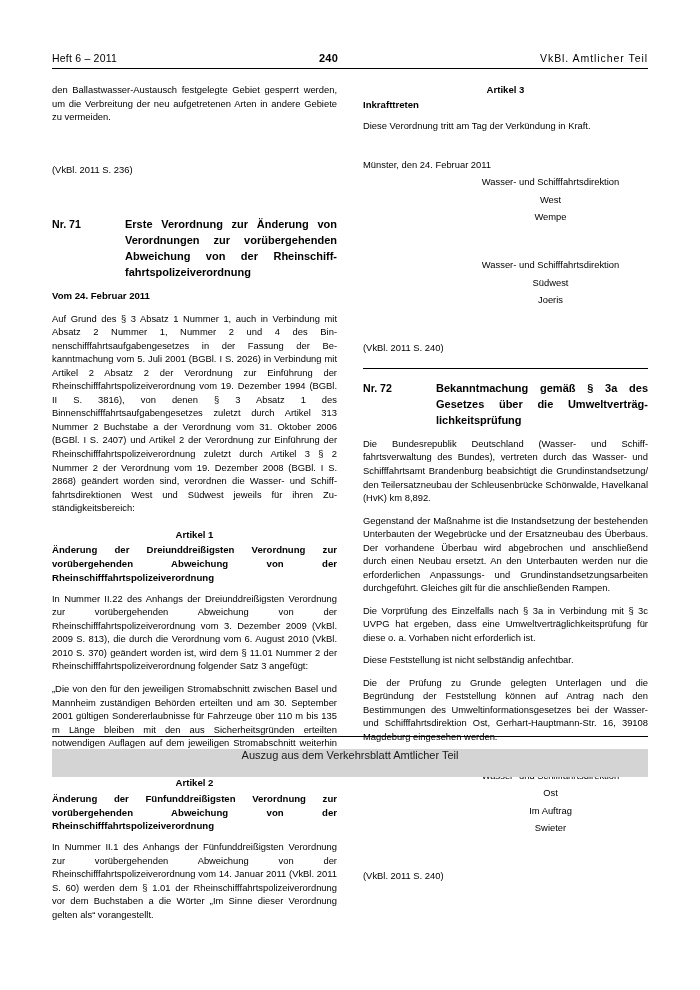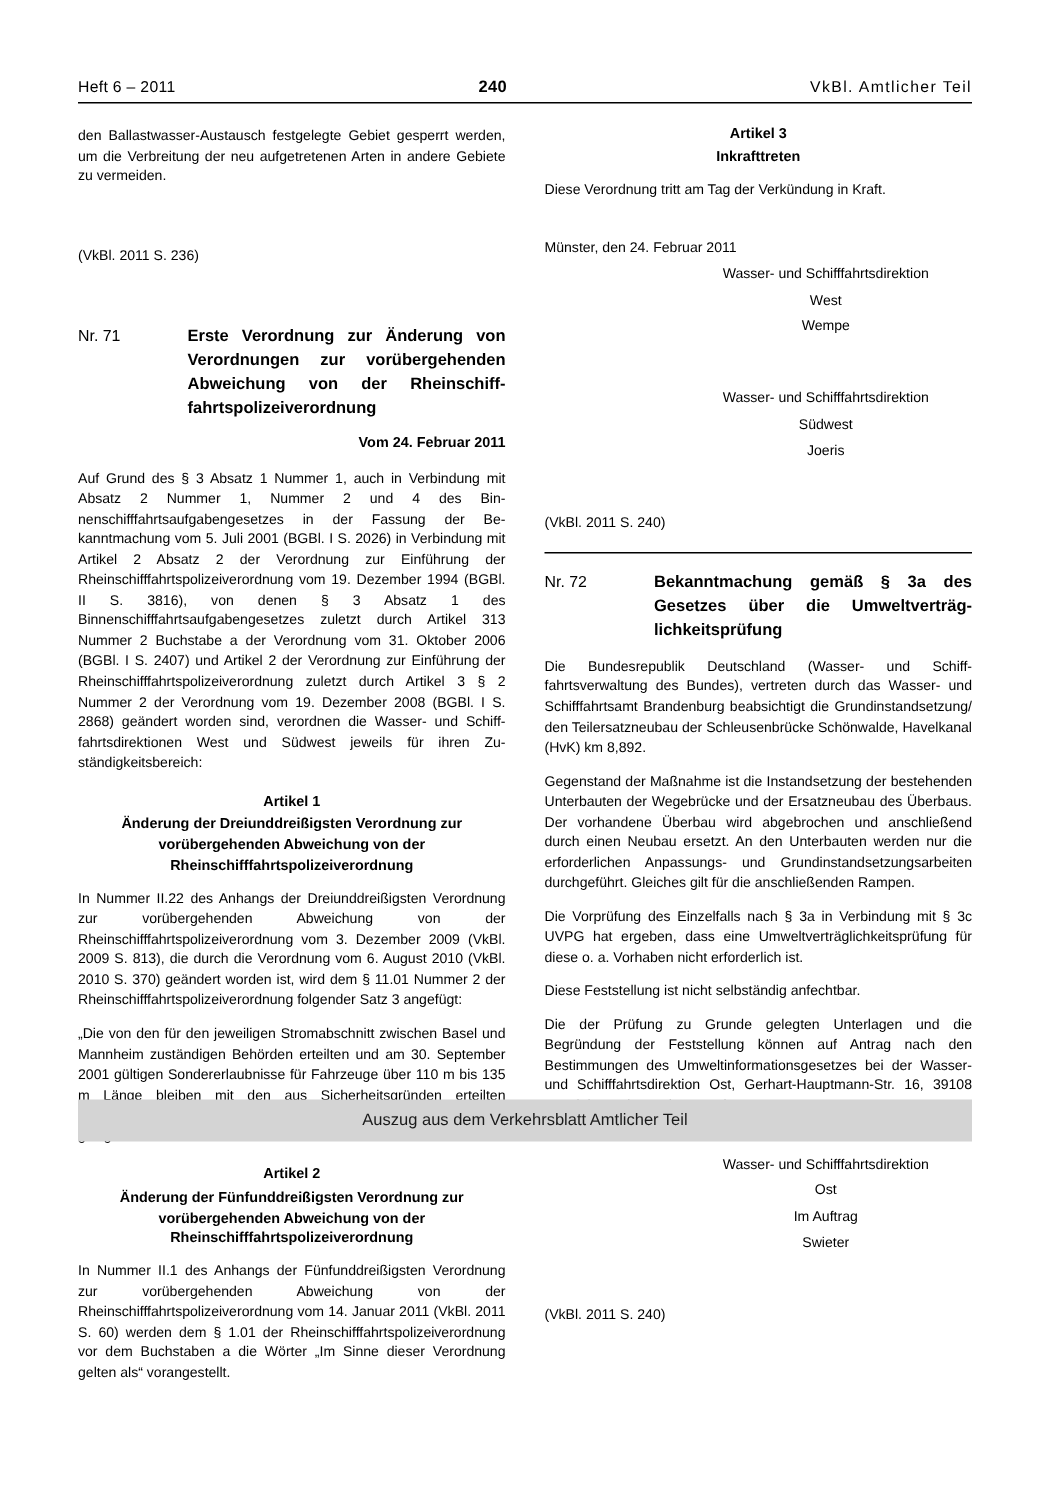--- a/index.html
+++ b/index.html
@@ -69,65 +69,63 @@
     margin-left: 90px;
   }
   .artheading {
     text-align: center;
     font-weight: bold;
     font-size: 9.6px;
     margin: 13px 0 2px 0;
     line-height: 1.4;
   }
   .artsub {
-    text-align: center;
     font-weight: bold;
     font-size: 9.6px;
     margin: 0 0 7px 0;
     line-height: 1.45;
   }
   .nr-block {
     display: flex;
     margin-top: 16px;
     margin-bottom: 8px;
   }
   .nr-label {
     flex: 0 0 42px;
-    font-weight: normal;
+    font-weight: bold;
     font-size: 10.6px;
   }
   .nr-title {
     flex: 1 1 auto;
     font-weight: bold;
     font-size: 11px;
     line-height: 1.45;
     margin-left: 31px;
   }
   .datum {
-    text-align: right;
+    text-align: left;
     font-weight: bold;
     font-size: 9.6px;
     margin: 8px 0 9px 0;
   }
   .spacer-lg { height: 30px; }
   .spacer-md { height: 16px; }
   .hr-sep {
     border: none;
     border-top: 1px solid #000;
     margin: 14px 0 12px 0;
   }
   .footer-band {
     position: absolute;
     left: 52px;
     right: 52px;
-    bottom: 46px;
+    bottom: 30px;
     height: 28px;
     background: #d4d4d4;
     display: flex;
-    align-items: center;
     justify-content: center;
     font-size: 11px;
     color: #1a1a1a;
   }
   .footer-top-rule {
     position: absolute;
     left: 52px;
     right: 52px;
     bottom: 70px;
     border-top: 1px solid #000;

